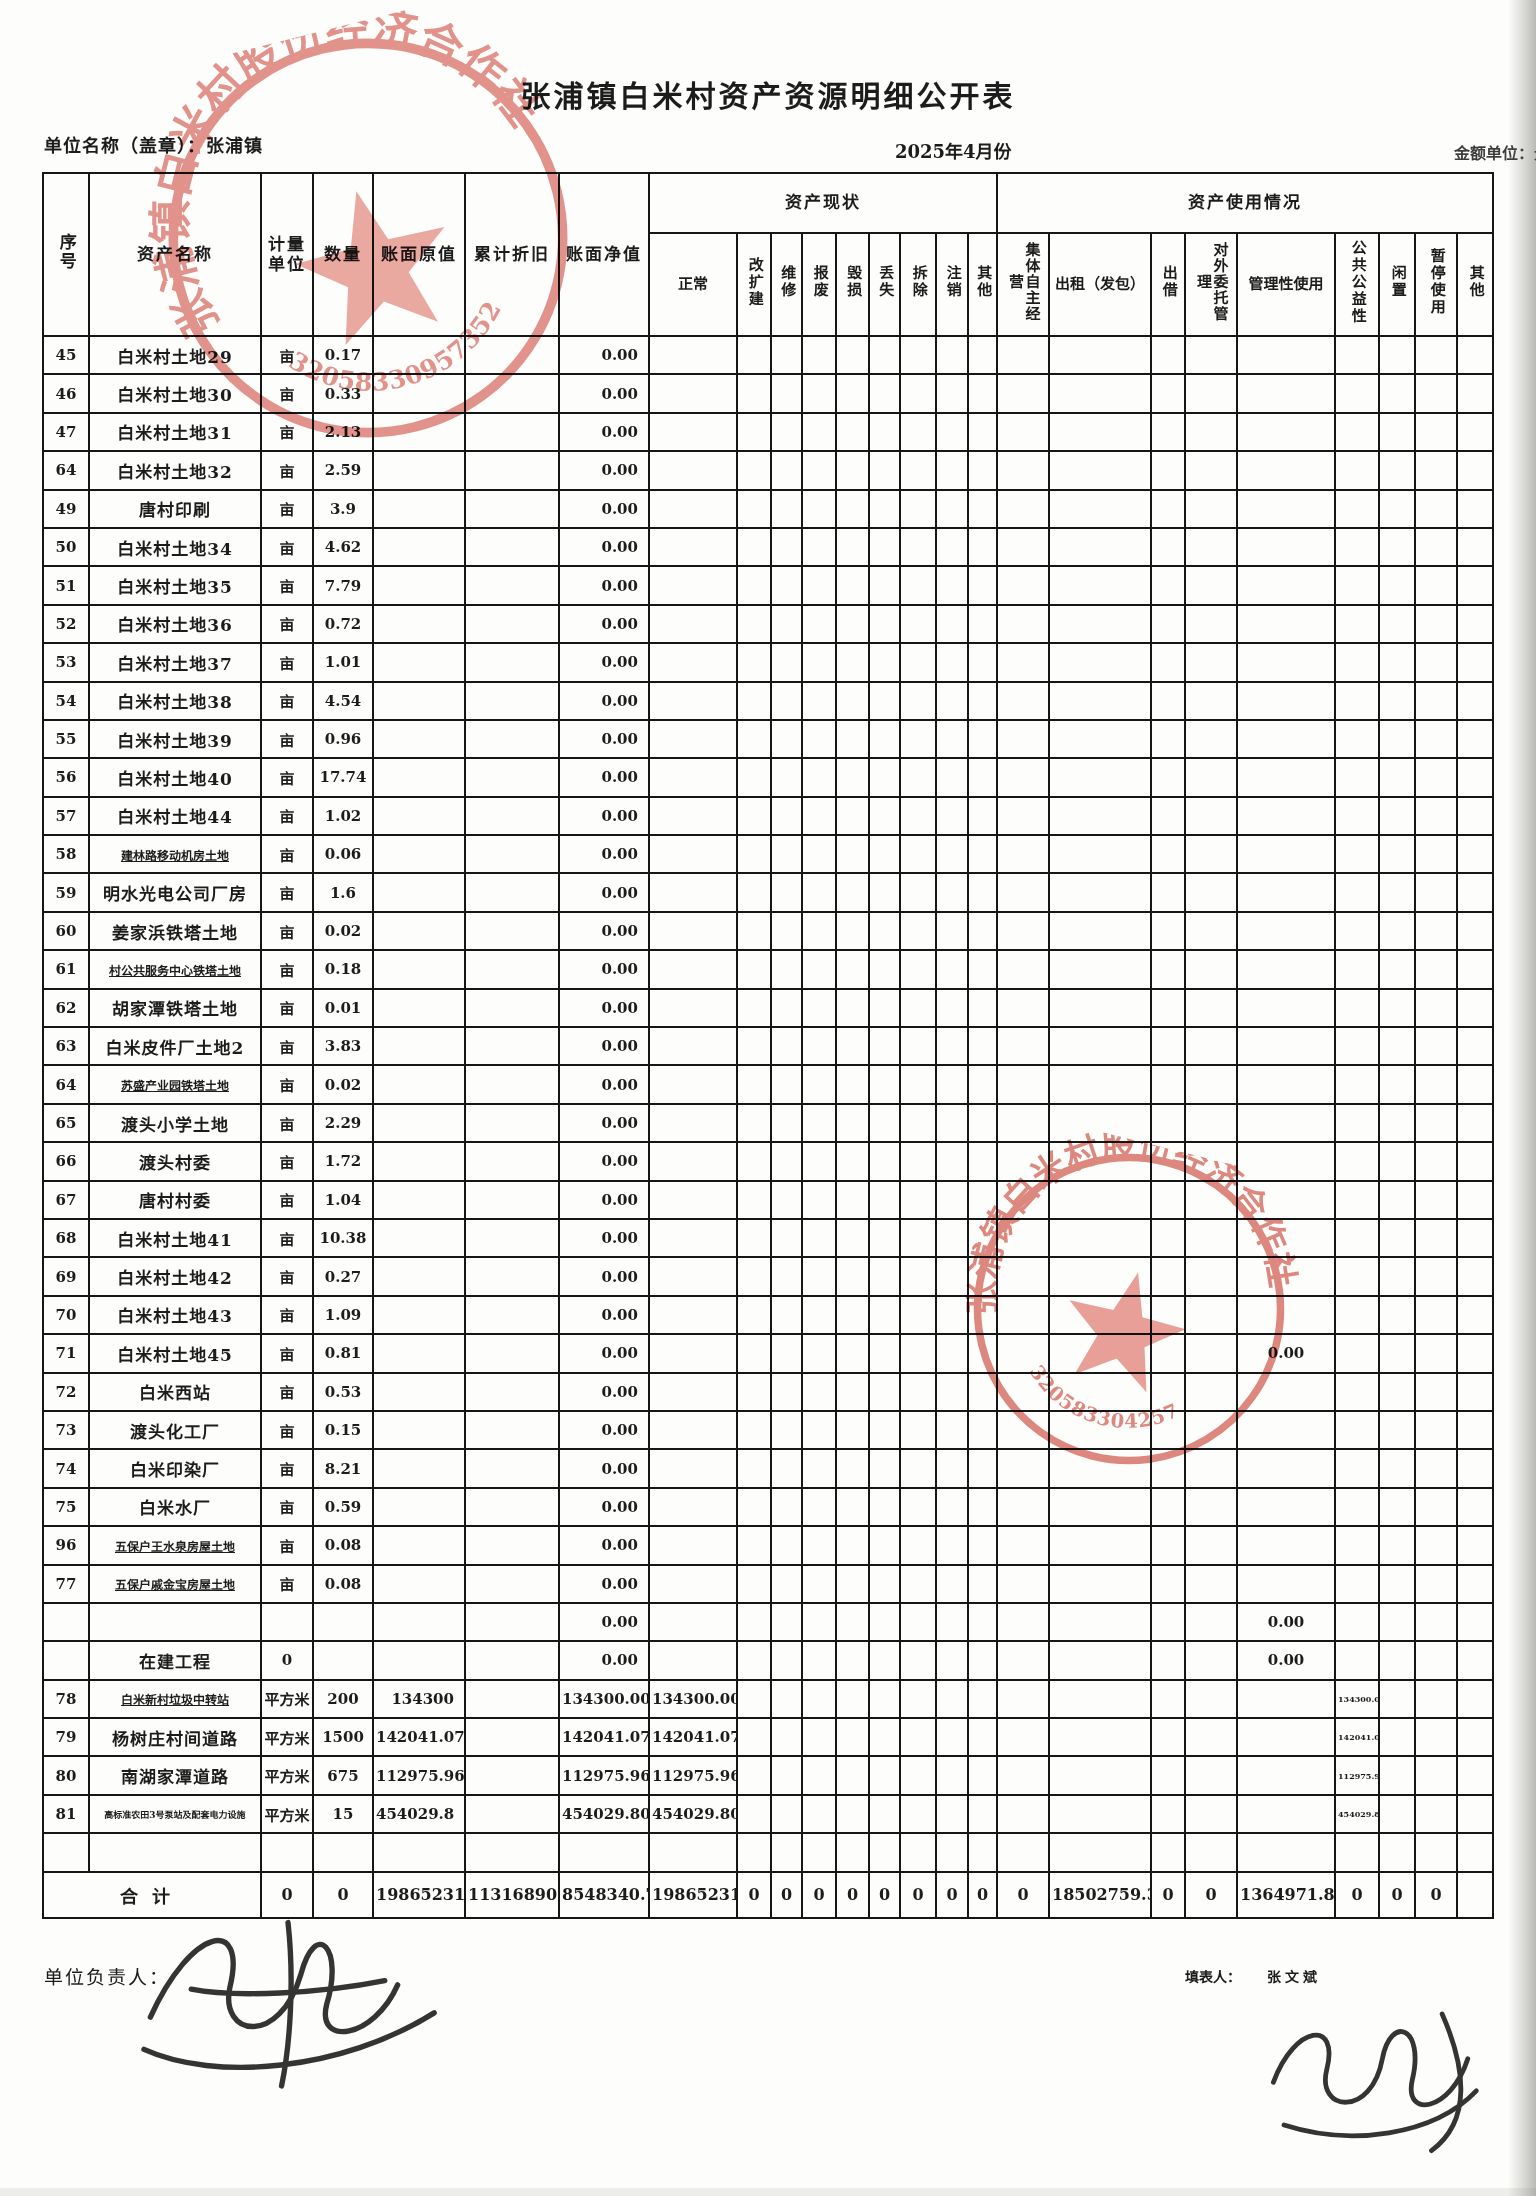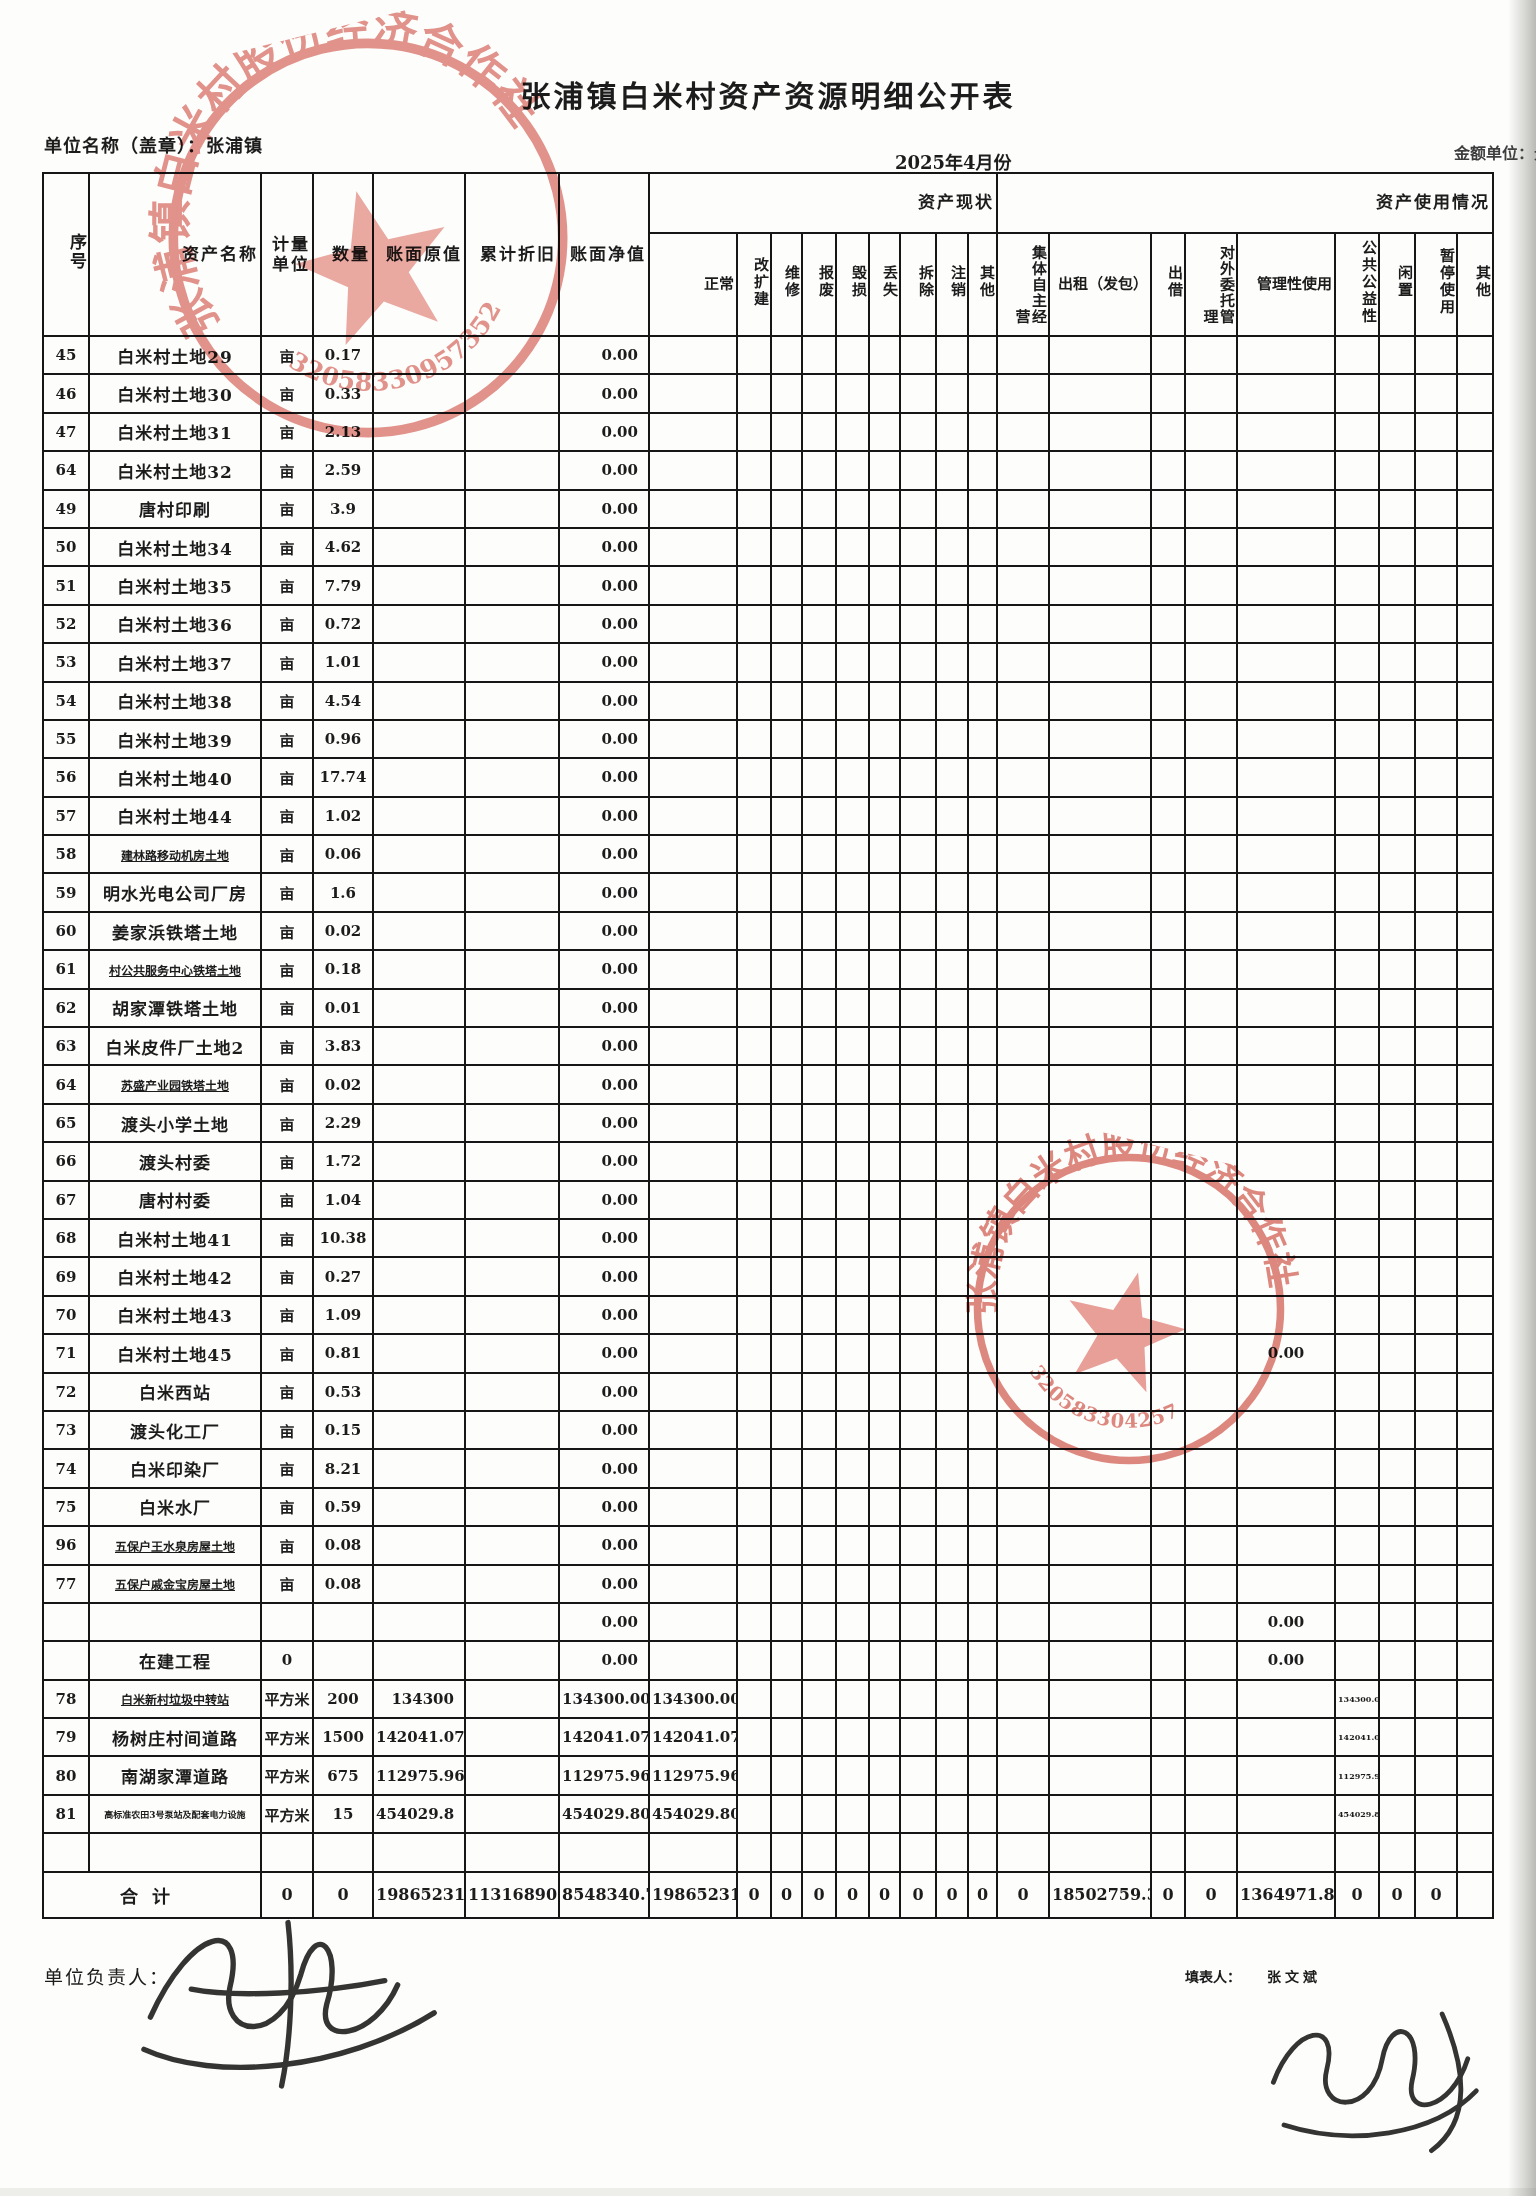--- a/index.html
+++ b/index.html
@@ -2,25 +2,25 @@
 <html lang="zh-CN"><head>
 <meta charset="utf-8">
 <style>
   html,body{margin:0;padding:0;background:#e9e9e7;}
   #page{position:relative;width:1536px;height:2196px;background:#fdfdfb;overflow:hidden;
         font-family:"DejaVu Serif","Liberation Serif",serif;color:#1c1c1c;}
   .title{position:absolute;top:72px;left:0;width:100%;text-align:center;
          font-family:"DejaVu Sans","Liberation Sans",sans-serif;
          font-weight:bold;font-size:30px;letter-spacing:3px;}
   .unit-line{position:absolute;top:131px;left:44px;font-size:18px;font-weight:bold;letter-spacing:1px;}
-  .period{position:absolute;top:148px;left:895px;font-size:18px;font-weight:bold;}
+  .period{position:absolute;top:137px;left:895px;font-size:18px;font-weight:bold;}
   .amount-unit{position:absolute;top:140px;right:-14px;font-size:16px;font-weight:bold;opacity:.85;}
   table{position:absolute;left:42px;top:172px;width:1450px;border-collapse:collapse;table-layout:fixed;}
   th,td{border:2px solid #161616;padding:0 2px;overflow:hidden;font-weight:bold;}
-  thead th{font-size:15px;line-height:1.15;text-align:right;vertical-align:middle;font-weight:bold;}
+  thead th{font-size:15px;line-height:1.15;text-align:center;vertical-align:middle;font-weight:bold;}
   thead tr.groups th{height:58px;font-size:17px;letter-spacing:2px;}
   thead tr.subs th{height:101px;}
   .vtext{writing-mode:vertical-rl;text-orientation:upright;margin:0 auto;letter-spacing:2px;}
   .v2wrap{writing-mode:vertical-rl;text-orientation:upright;max-height:86px;margin:0 auto;
           letter-spacing:1px;line-height:1.1;}
   tbody td{height:36.4px;font-size:15px;text-align:center;vertical-align:middle;}
   td.name{font-size:17px;letter-spacing:1px;border-radius:15px;}
   td.name.sm{font-size:12px;letter-spacing:0;text-decoration:underline;}
   td.name.xs{font-size:9px;letter-spacing:0;}
   td.num{text-align:right;padding-right:10px;}

